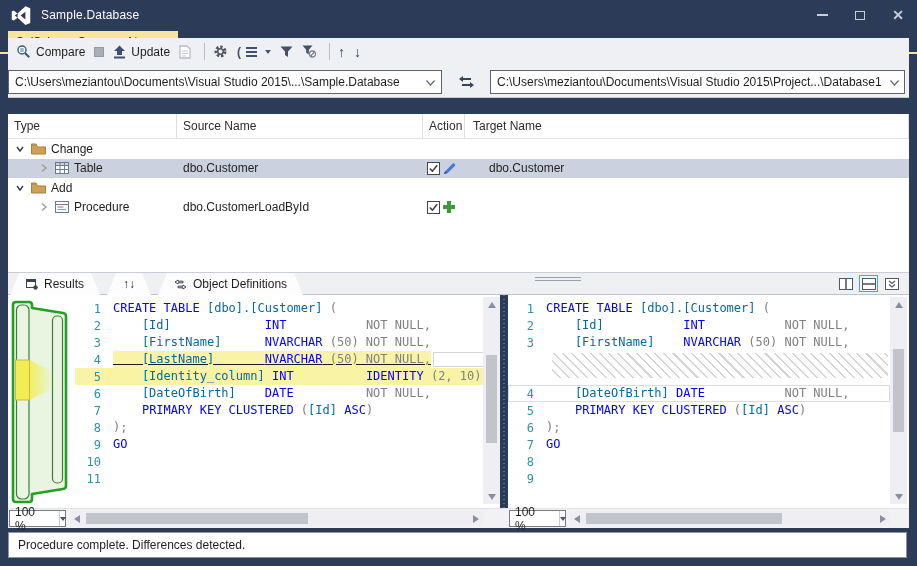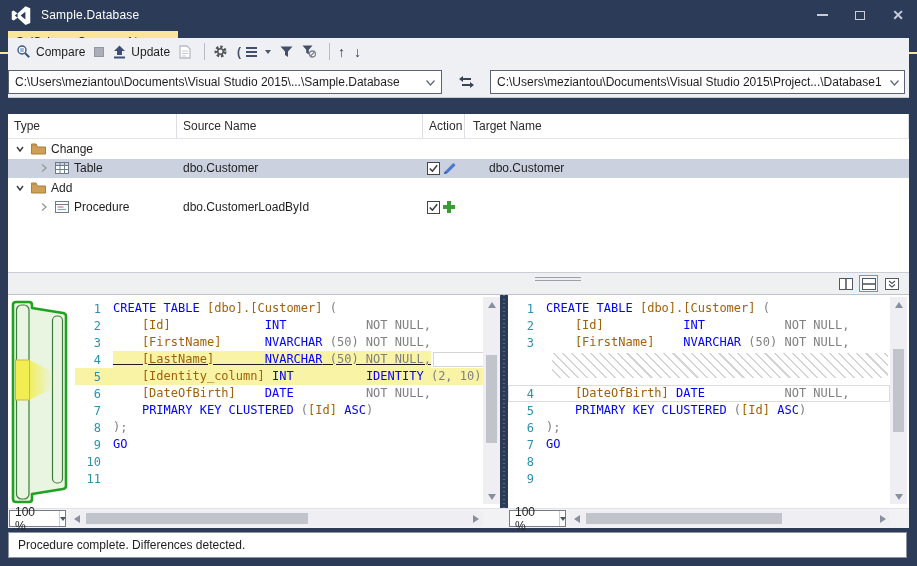--- a/index.html
+++ b/index.html
@@ -76,21 +76,21 @@
   .compare{position:absolute;left:0;top:265px;width:100%;height:233px;background:#fff;}
   .mapcol{position:absolute;left:0;top:0;width:67px;height:213px;background:#fff;}
   .editor{position:absolute;top:0;height:213px;background:#fff;overflow:hidden;padding-top:5px;}
   .editor.left{left:67px;width:408px;}
   .editor.right{left:500px;width:382px;}
   .line{display:flex;height:17px;align-items:center;}
   .ln{width:26px;flex:none;text-align:right;color:#2b91af;font-family:"DejaVu Sans Mono",monospace;font-size:12px;margin-right:12px;}
   .ct{white-space:pre;font-family:"DejaVu Sans Mono",monospace;font-size:12px;line-height:17px;}
   .tk-k{color:#0000ff;}
   .tk-g{color:#808080;}
-  .tk-d{color:#a16207;}
+  .tk-d{color:#0369a1;}
   .hl-full{background:#f9f3a5;}
   .hl-part .ct{background:#f9f3a5;text-decoration:underline;}
   .endbox{display:inline-block;width:54px;height:15px;background:#fff;border:1px solid #d5d5d5;margin-left:2px;flex:none;}
   .hatch{height:34px;position:relative;}
   .hatch::before{content:"";position:absolute;left:44px;right:2px;top:2px;bottom:7px;
     background:repeating-linear-gradient(45deg,#ffffff 0 5px,#d4d4d4 5px 6.5px);}
   .boxed{box-shadow:inset 0 0 0 1px #dcdcdc;}
 
   .vscroll{position:absolute;top:2px;height:207px;width:17px;background:#efeff3;}
   .vscroll.left{left:475px;} .vscroll.right{left:882px;}
@@ -374,20 +374,44 @@
                   <path d="M4 0 h4 v4 h4 v4 h-4 v4 h-4 v-4 h-4 v-4 h4 z" fill="#3c9b35"></path>
                 </svg>
               </span>
             </div>
             <div class="cell target"></div>
           </div>
         </div>
     </div>
 
     <div class="results-strip">
+      <div class="rtabs">
+        <div class="rtab">
+          <span class="ico">
+            <svg width="12" height="11" viewBox="0 0 12 11">
+                <rect x="0.5" y="0.5" width="9" height="8" fill="#fff" stroke="#3b4252"></rect>
+                <rect x="0.5" y="0.5" width="9" height="2.5" fill="#3b4252"></rect>
+                <circle cx="9.5" cy="8.5" r="2.2" fill="#3b4252"></circle>
+              </svg>
+          </span>
+          <span>Results</span>
+        </div>
+        <div class="rtab">
+          <span>↑↓</span>
+        </div>
+        <div class="rtab">
+          <span class="ico">
+            <svg width="13" height="11" viewBox="0 0 13 11">
+                <path d="M4 1 L1 3 L4 5 V3.8 H9 V2.2 H4 Z" fill="none" stroke="#3b4252" stroke-width="1"></path>
+                <path d="M9 6 L12 8 L9 10 V8.8 H4 V7.2 H9 Z" fill="none" stroke="#3b4252" stroke-width="1"></path>
+              </svg>
+          </span>
+          <span>Object Definitions</span>
+        </div>
+      </div>
       <div class="grip">
           <div></div>
           <div></div>
         </div>
       <div class="splitbtns">
         <span class="sbtn">
           <svg width="14" height="12" viewBox="0 0 14 12">
               <rect x="0.5" y="0.5" width="13" height="11" fill="#fff" stroke="#55585f"></rect>
               <line x1="7" y1="0.5" x2="7" y2="11.5" stroke="#55585f" stroke-width="1.6"></line>
             </svg>

